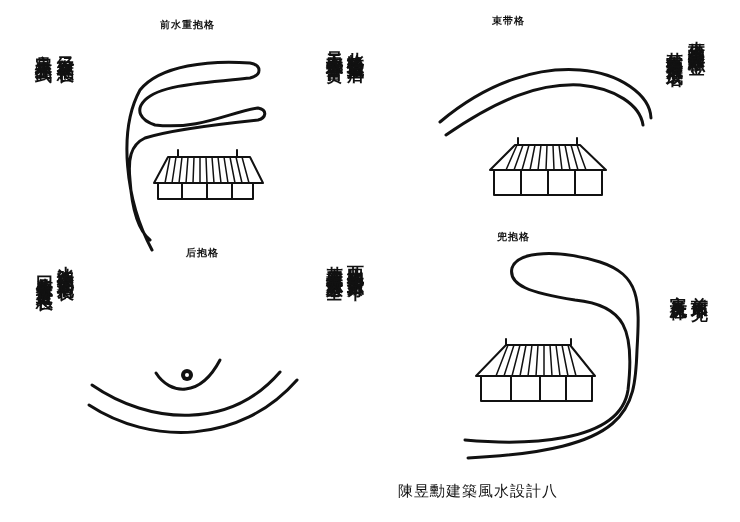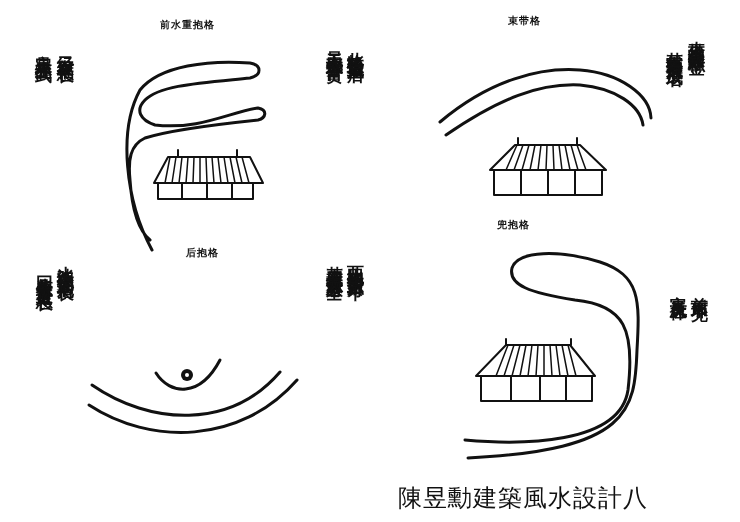--- a/index.html
+++ b/index.html
@@ -2,21 +2,21 @@
 <html><head>
 <meta charset="utf-8">
 <style>
   html, body { margin: 0; padding: 0; background: #ffffff; }
   body { width: 740px; height: 522px; position: relative; overflow: hidden;
          font-family: "DejaVu Sans", sans-serif; color: #111; }
   .title { position: absolute; font-weight: bold; font-size: 10px; letter-spacing: 1px; white-space: nowrap; }
   .vcol { position: absolute; writing-mode: vertical-rl; font-weight: bold;
           font-size: 17px; line-height: 22px; letter-spacing: 2px; white-space: nowrap; }
   .caption { position: absolute; left: 398px; top: 482px; font-family: "DejaVu Serif", serif;
-             font-size: 24px; letter-spacing: 1px; white-space: nowrap; }
+             font-size: 15px; letter-spacing: 1px; white-space: nowrap; }
   svg { position: absolute; left: 0; top: 0; }
   .stroke { fill: none; stroke: #111; stroke-width: 3; stroke-linecap: round; stroke-linejoin: round; }
 </style>
 </head>
 <body>
 
 <svg width="740" height="522" viewBox="0 0 740 522">
 
   <g>
     <path class="stroke" d="M152 250 C125 200 118 130 140 90 C160 65 210 60 250 63 C262 65 262 75 250 78 C200 83 160 85 145 100 C135 110 140 120 155 125 C200 130 230 112 258 108 C268 110 266 118 258 120 C210 125 170 130 145 138 C130 145 128 160 130 180 C132 210 138 230 150 240"></path>
@@ -60,27 +60,27 @@
     <path class="stroke" d="M511 376 L511 401 M540 376 L540 401 M566 376 L566 401" style="stroke-width:2"></path>
   </g>
 </svg>
 
 <div class="title" style="left:160px;top:18px;">前水重抱格</div>
 <div class="vcol" style="left:55px;top:42px;">经云发福悠长</div>
 <div class="vcol" style="left:33px;top:42px;">定是水缠元武</div>
 <div class="vcol" style="left:345px;top:38px;">此格前水重抱屋后</div>
 <div class="vcol" style="left:324px;top:38px;">虽无兜水亦可富贵</div>
 
-<div class="title" style="left:508px;top:14px;">束带格</div>
+<div class="title" style="left:492px;top:14px;">束带格</div>
 <div class="vcol" style="left:686px;top:27px;">束带水缠身家中好积金</div>
 <div class="vcol" style="left:664px;top:38px;">若然为冢穴后代可成名</div>
 
 <div class="title" style="left:173px;top:246px;margin-left:13px;">后抱格</div>
 <div class="vcol" style="left:55px;top:252px;">水法细参详无如后抱长</div>
 <div class="vcol" style="left:34px;top:262px;">回头看偃月富贵足悠长</div>
 <div class="vcol" style="left:345px;top:252px;">两水抱门前家赀累万千</div>
 <div class="vcol" style="left:324px;top:252px;">若来兜屋后富贵必双全</div>
 
-<div class="title" style="left:497px;top:218px;">兜抱格</div>
+<div class="title" style="left:497px;top:230px;">兜抱格</div>
 <div class="vcol" style="left:689px;top:283px;">前后水环兜</div>
 <div class="vcol" style="left:668px;top:283px;">富贵总无休</div>
 
 <div class="caption">陳昱勳建築風水設計八</div>
 
 </body></html>

